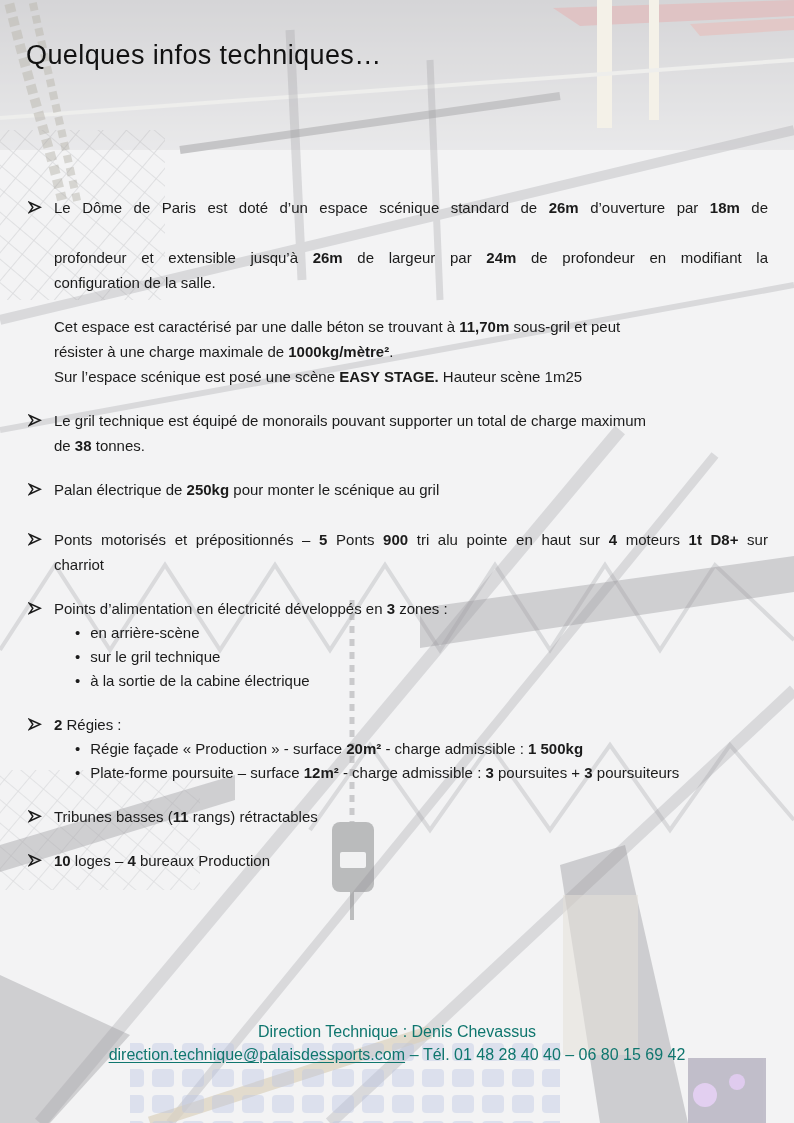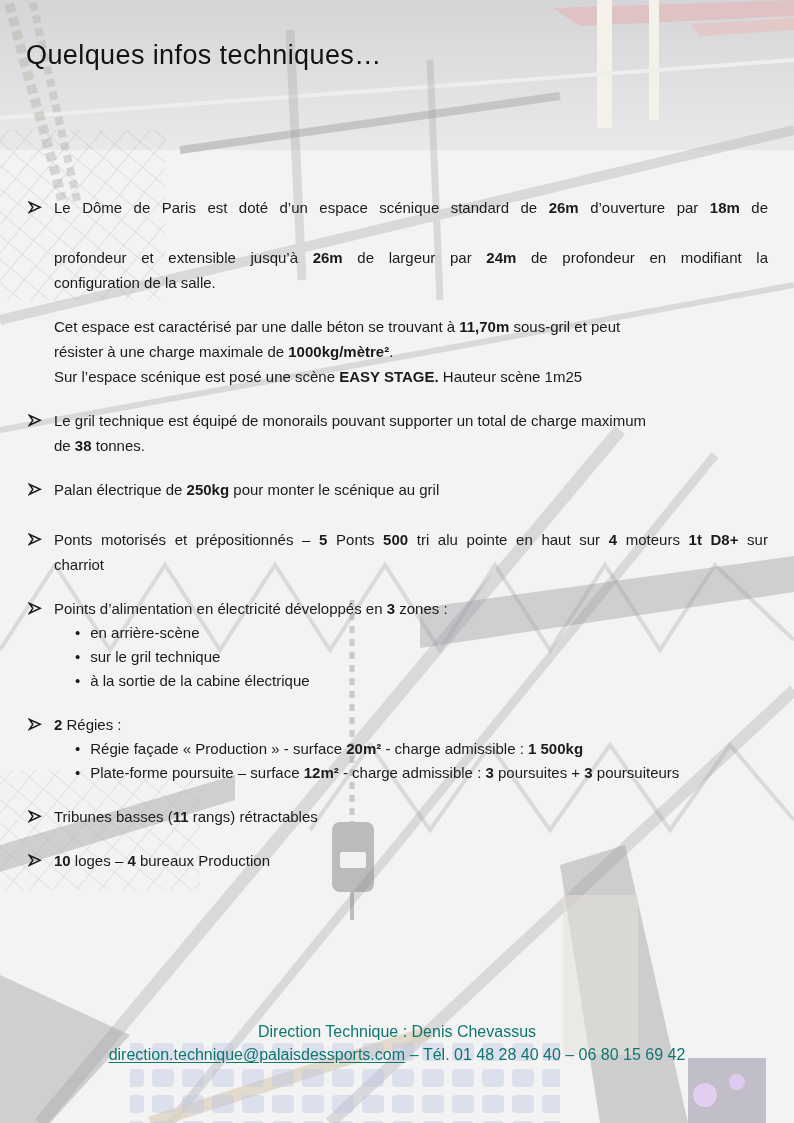--- a/index.html
+++ b/index.html
@@ -160,21 +160,21 @@
           </svg>
         </span>
         <div class="line"><span>Palan électrique de </span><b>250kg</b><span> pour monter le scénique au gril</span></div>
       </div>
       <div class="block">
         <span class="marker">
           <svg width="14" height="13" viewBox="0 0 14 13">
             <path d="M1.5 1.5 L12.3 6.3 L1.5 11.2 L4.8 6.3 Z" fill="none" stroke="#1b1b1b" stroke-width="1.5" stroke-linejoin="miter"></path>
           </svg>
         </span>
-        <div class="line just"><span>Ponts motorisés et prépositionnés – </span><b>5</b><span> Ponts </span><b>500</b><span> tri alu pointe en haut sur </span><b>4</b><span> moteurs </span><b>1t D8+</b><span> sur</span></div>
+        <div class="line just"><span>Ponts motorisés et prépositionnés – </span><b>5</b><span> Ponts </span><b>900</b><span> tri alu pointe en haut sur </span><b>4</b><span> moteurs </span><b>1t D8+</b><span> sur</span></div>
         <div class="line"><span>charriot</span></div>
       </div>
       <div class="block">
         <span class="marker">
           <svg width="14" height="13" viewBox="0 0 14 13">
             <path d="M1.5 1.5 L12.3 6.3 L1.5 11.2 L4.8 6.3 Z" fill="none" stroke="#1b1b1b" stroke-width="1.5" stroke-linejoin="miter"></path>
           </svg>
         </span>
         <div class="line"><span>Points d’alimentation en électricité développés en </span><b>3</b><span> zones :</span></div>
         <div class="sub"><span class="dot">•</span><span>en arrière-scène</span></div>

